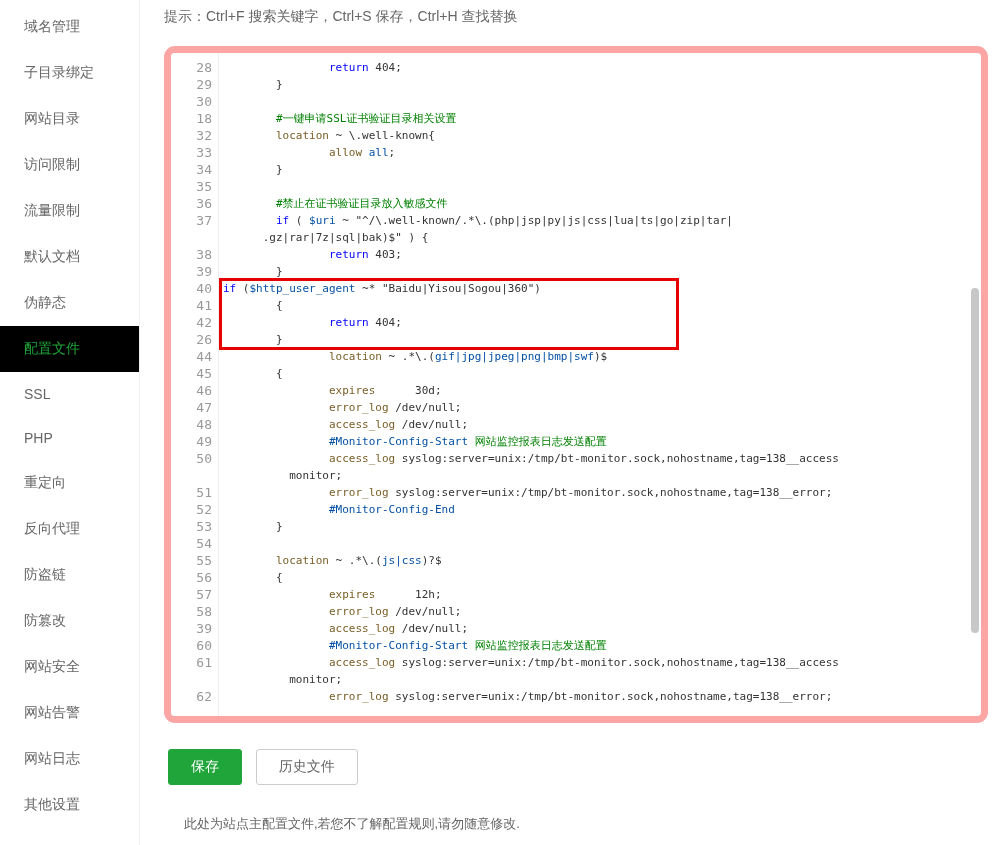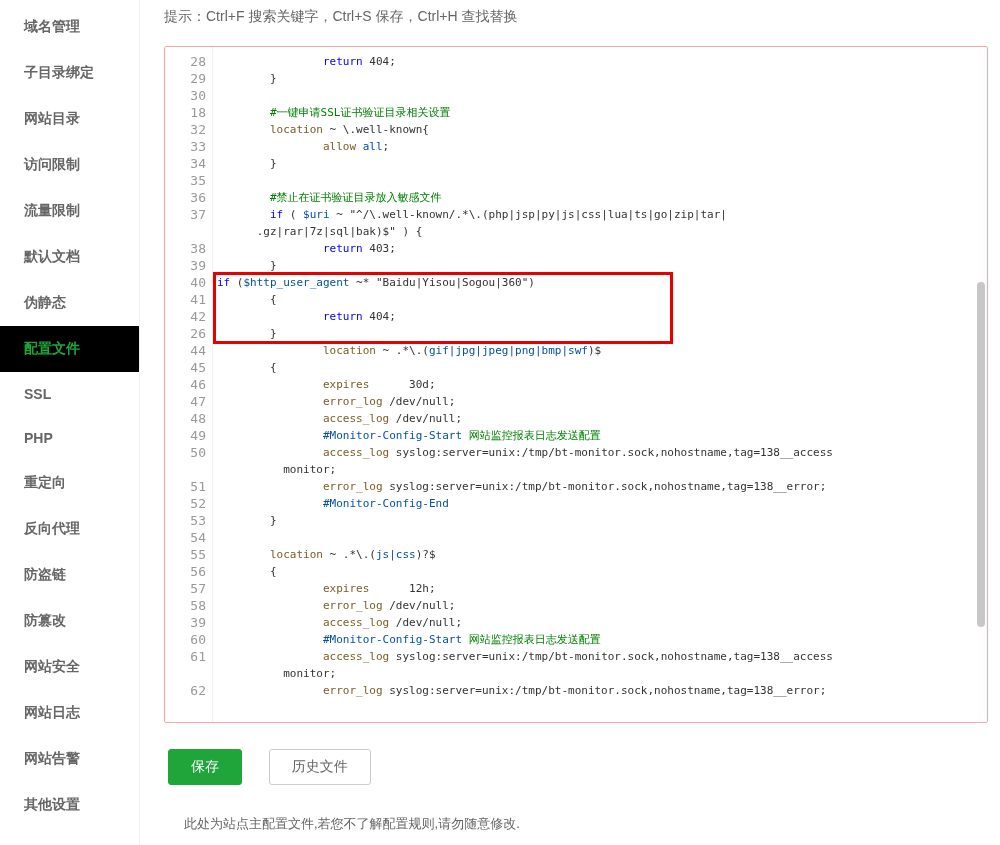--- a/index.html
+++ b/index.html
@@ -1,35 +1,35 @@
 <!DOCTYPE html>
 <html><head>
 <meta charset="utf-8">
 <style>
 * { box-sizing: border-box; margin: 0; padding: 0; }
 body { font-family: "Microsoft YaHei", "Helvetica Neue", Arial, sans-serif; font-size: 13px; color: #666; background: #fff; }
 .container { display: flex; width: 1000px; height: 845px; }
-.sidebar { width: 140px; background: #fff; border-right: 1px solid #f0f0f0; padding-top: 4px; flex-shrink: 0; font-weight: bold; }
+.sidebar { width: 140px; background: #fff; border-right: 1px solid #f0f0f0; padding-top: 4px; flex-shrink: 0; }
 .sidebar-item { padding: 14px 24px; color: #666; cursor: pointer; font-size: 14px; }
 .sidebar-item.active { color: #20a53a; background: #000000; }
 .main { flex: 1; padding: 0 12px 12px 24px; display: flex; flex-direction: column; min-width: 0; gap: 8px; }
 .hint { color: #666; font-size: 14px; padding: 8px 0 12px 0; }
-.editor { flex: 1; border: 1px solid #fca5a5; border-radius: 2px; display: flex; overflow: hidden; min-height: 0; position: relative; }
+.editor { flex: 1; border: 7px solid #fca5a5; border-radius: 11px; display: flex; overflow: hidden; min-height: 0; position: relative; }
 .gutter { width: 48px; background: #fff; border-right: 1px solid #eee; text-align: right; padding: 6px 6px 6px 0; color: #999; font-family: Consolas, Monaco, monospace; font-size: 13px; line-height: 17px; flex-shrink: 0; }
 .gutter div { height: 17px; }
 .code { flex: 1; padding: 6px 6px 6px 4px; font-family: Consolas, Monaco, monospace; font-size: 11px; line-height: 17px; white-space: pre; overflow: hidden; color: #333; }
 .code-line { height: 17px; }
 .kw { color: #0000ff; }
 .gr { color: #008000; }
 .br { color: #795e26; }
 .sb { color: #0451a5; text-align: center; }
 .red-box { position: absolute; border: 3px solid #e60000; pointer-events: none; }
 .scroll-indicator { position: absolute; right: 2px; top: 235px; width: 8px; height: 345px; background: rgba(0,0,0,0.22); border-radius: 4px; }
 .buttons { padding: 18px 0 0 4px; }
-.btn { display: inline-block; padding: 8px 22px; border-radius: 3px; font-size: 14px; cursor: pointer; margin-right: 23px; }
+.btn { display: inline-block; padding: 8px 22px; border-radius: 3px; font-size: 14px; cursor: pointer; margin-right: 10px; }
 .btn-primary { background: #20a53a; color: #fff; border: 1px solid #20a53a; }
 .btn-default { background: #fff; color: #666; border: 1px solid #ccc; }
 .footer-note { color: #666; font-size: 13px; padding: 22px 0 0 20px; }
 </style>
 </head>
 <body>
 
 <div class="container">
   <div class="sidebar" id="sidebar">
       <div class="sidebar-item">域名管理</div>
@@ -40,22 +40,22 @@
       <div class="sidebar-item">默认文档</div>
       <div class="sidebar-item">伪静态</div>
       <div class="sidebar-item active">配置文件</div>
       <div class="sidebar-item">SSL</div>
       <div class="sidebar-item">PHP</div>
       <div class="sidebar-item">重定向</div>
       <div class="sidebar-item">反向代理</div>
       <div class="sidebar-item">防盗链</div>
       <div class="sidebar-item">防篡改</div>
       <div class="sidebar-item">网站安全</div>
+      <div class="sidebar-item">网站告警</div>
       <div class="sidebar-item">网站日志</div>
-      <div class="sidebar-item">网站告警</div>
       <div class="sidebar-item">其他设置</div>
     </div>
   <div class="main">
     <div class="hint">提示：Ctrl+F 搜索关键字，Ctrl+S 保存，Ctrl+H 查找替换</div>
     <div class="editor">
       <div class="gutter" id="gutter">
           <div>28</div>
           <div>29</div>
           <div>30</div>
           <div>18</div>

